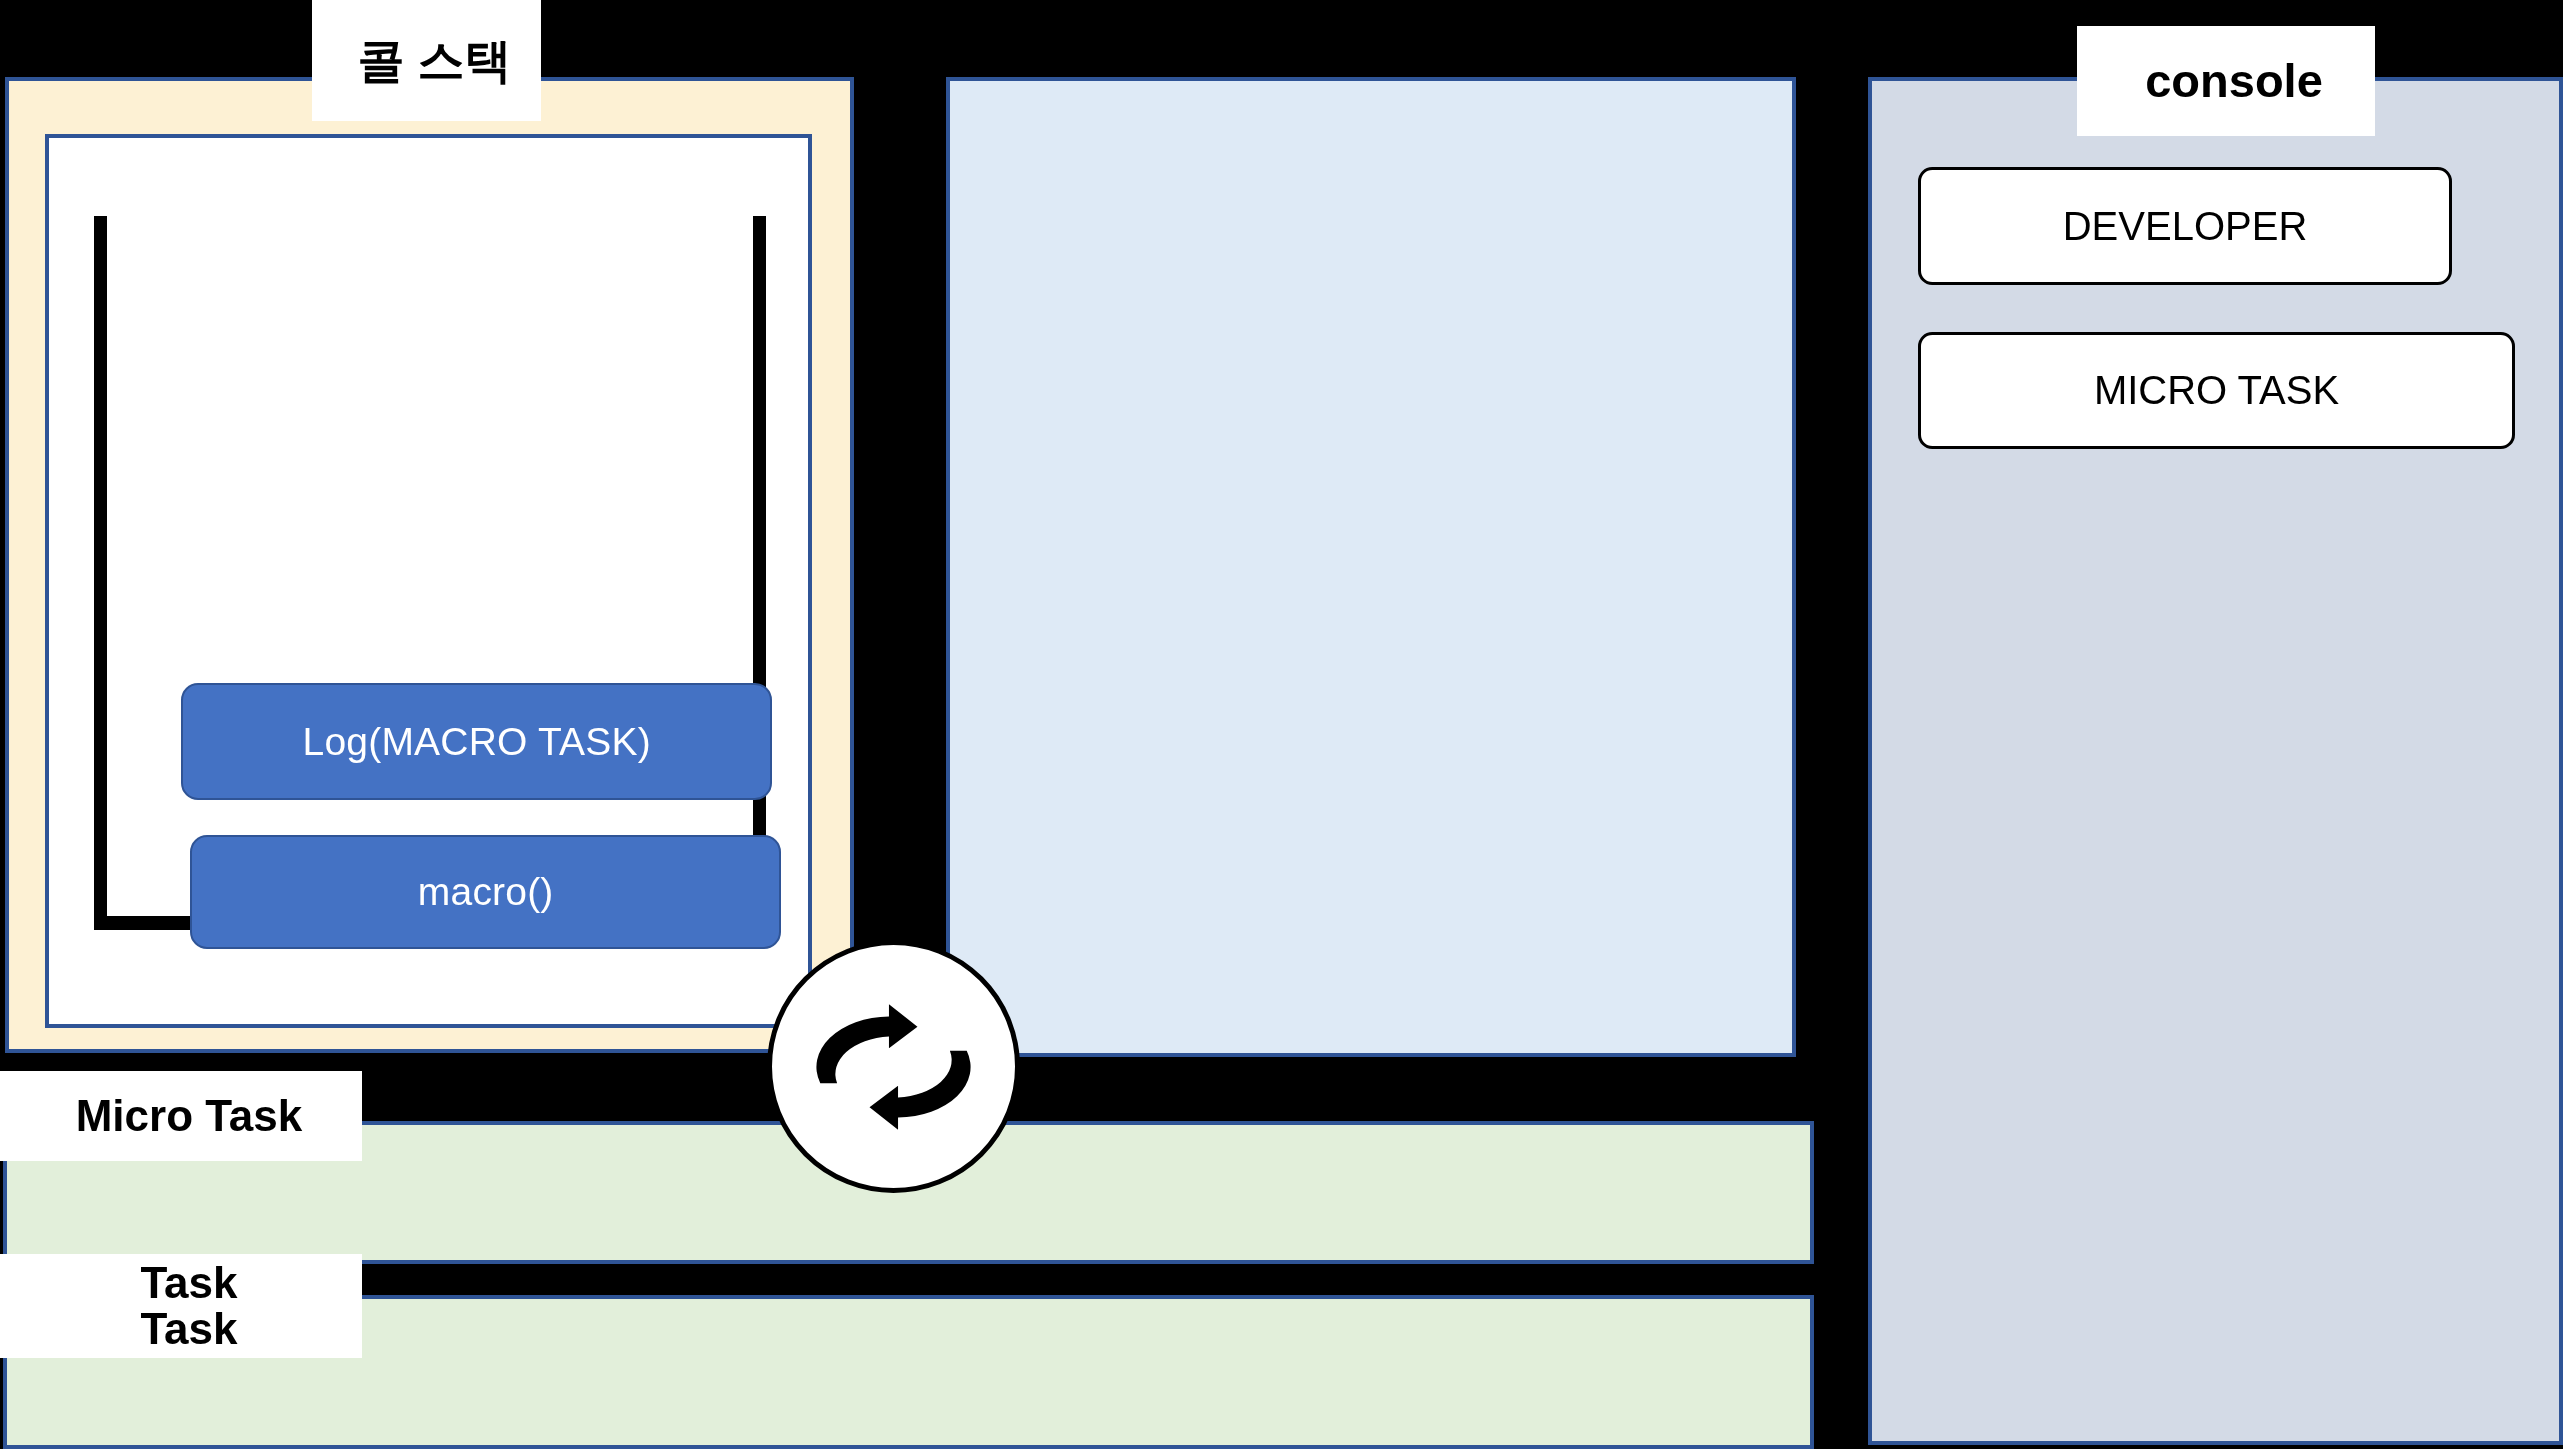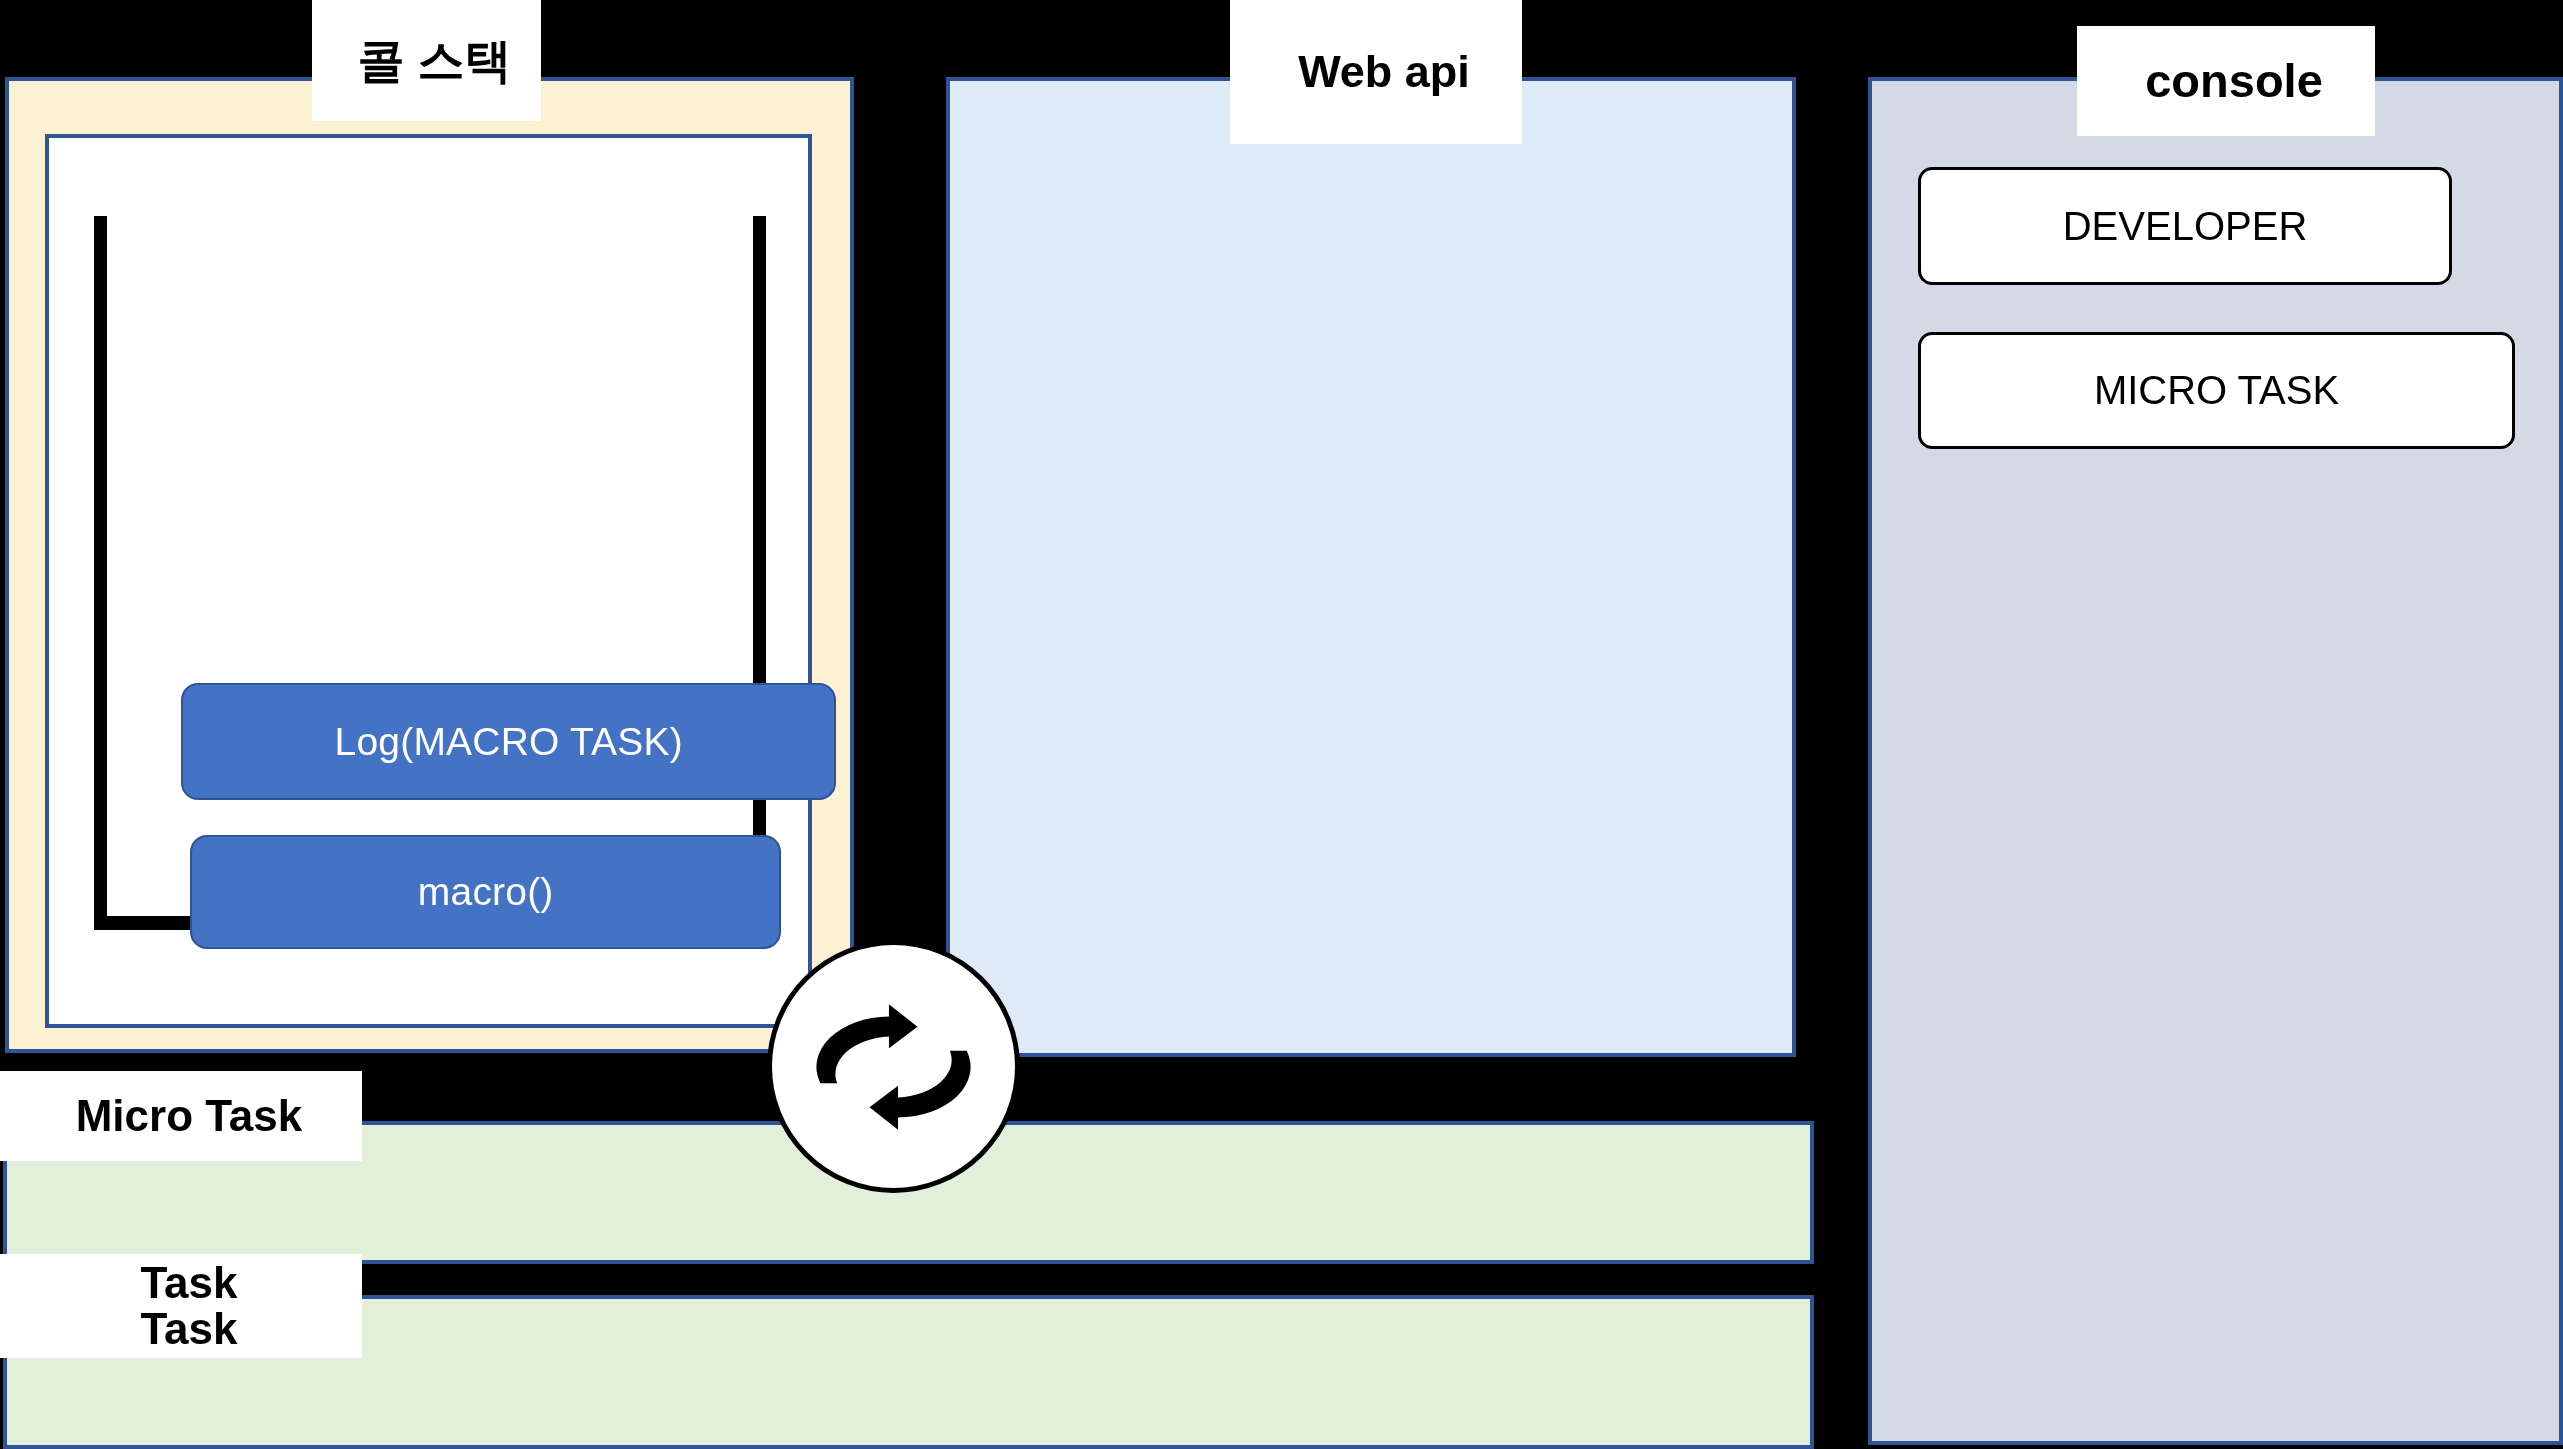--- a/index.html
+++ b/index.html
@@ -60,21 +60,21 @@
     background: #4472c4;
     border: 2.6px solid #2f5496;
     border-radius: 17px;
     color: #ffffff;
     font-size: 39px;
     display: flex;
     align-items: center;
     justify-content: center;
     letter-spacing: 0.2px;
   }
-  #frame-log   { left: 132px; top: 545px;  width: 655px; height: 117px; }
+  #frame-log   { left: 132px; top: 545px;  width: 591px; height: 117px; }
   #frame-macro { left: 132px; top: 697px; width: 591px; height: 114px; margin-left: 9px; }
 
   #global-context {
     position: absolute;
     left: 88px;
     top: 868px;
     width: 669px;
     height: 71px;
     box-sizing: border-box;
     background: #a9d18e;
@@ -212,21 +212,20 @@
         <path d="M 248 100
                  A 113 78 0 0 1 142 203
                  L 142 222 L 98 187 L 142 154 L 142 172
                  A 90 58 0 0 0 222 100 Z" fill="#000000"></path>
       </svg>
     </span>
   </div>
 
   <div class="tag" id="tag-callstack">콜 스택</div>
 
-  <div class="tag" id="tag-webapi">Web api</div>
 
   <div class="tag" id="tag-console">console</div>
 
   <div class="tag" id="tag-microtask">Micro Task</div>
 
   <div class="tag" id="tag-macrotask">
     <span>Task</span>
     <span>Task</span>
   </div>
 

